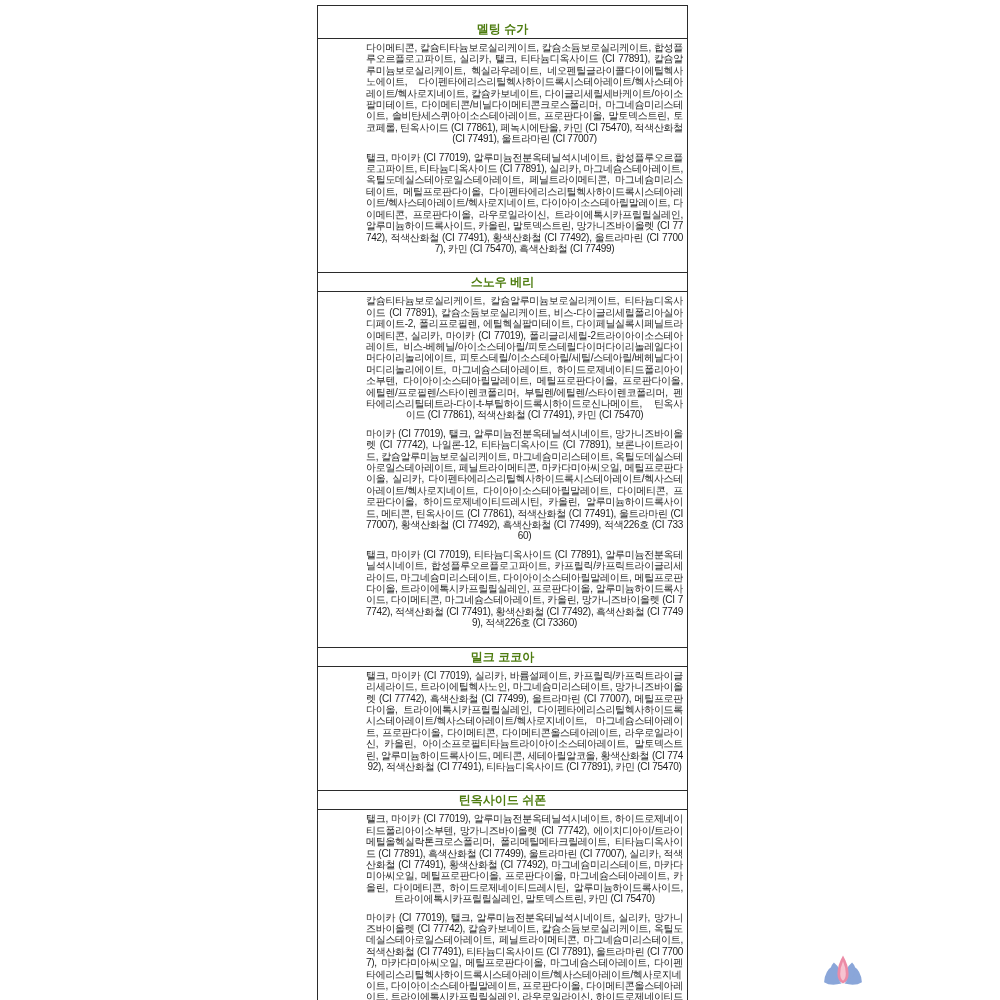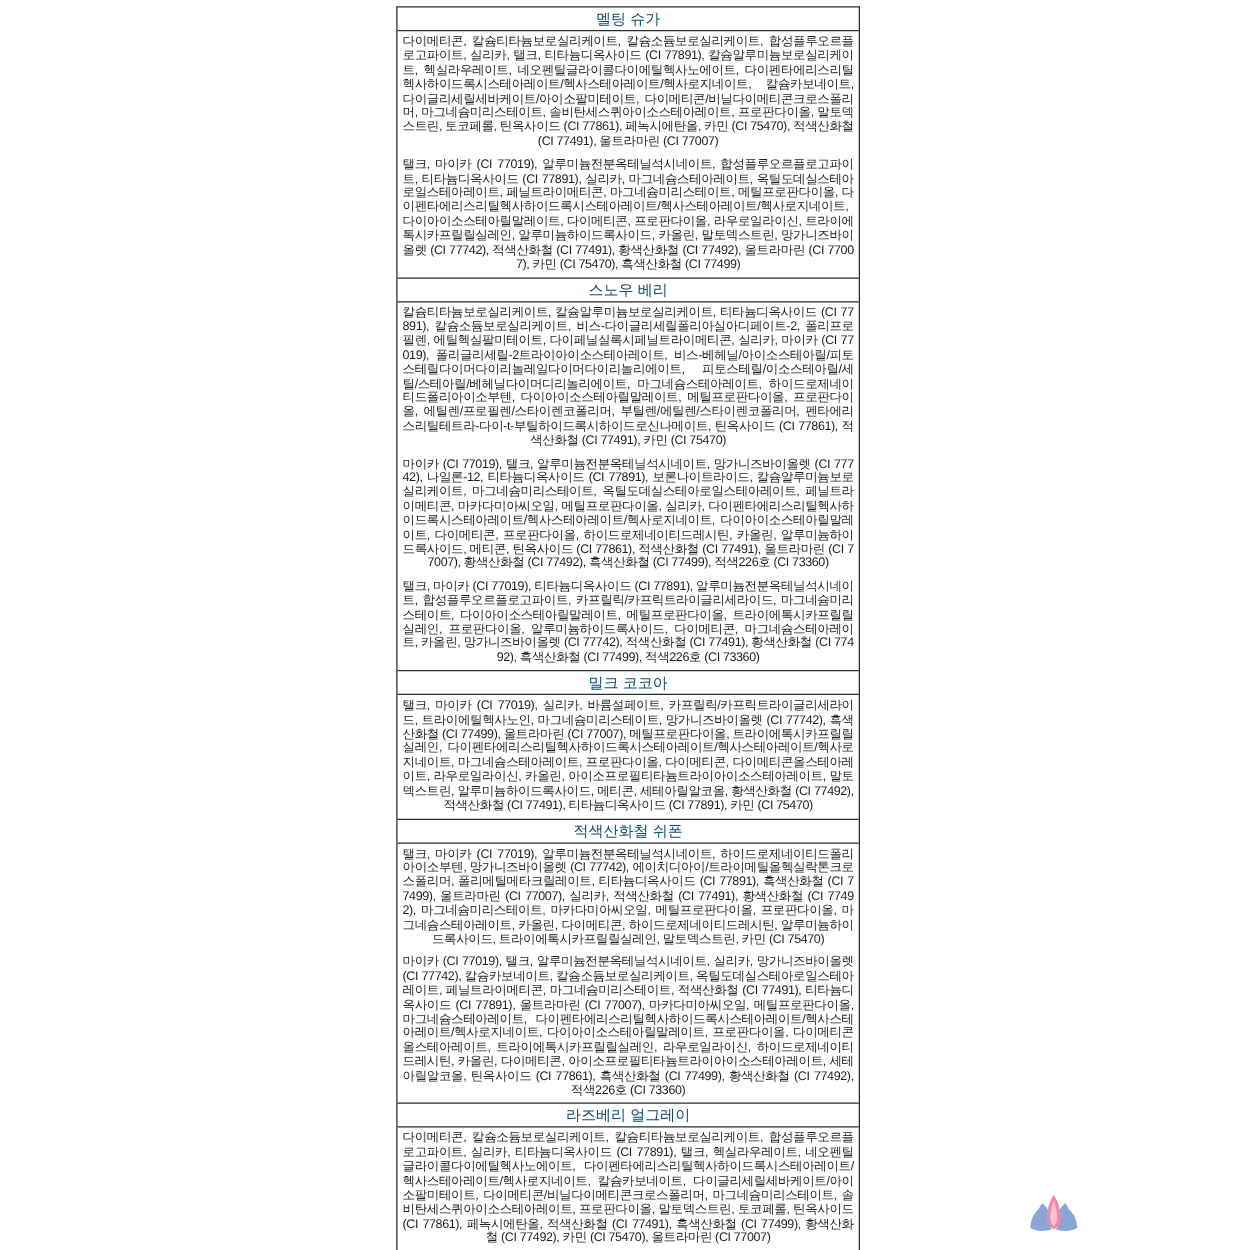--- a/index.html
+++ b/index.html
@@ -22,40 +22,42 @@
     position: absolute;
     left: 317px;
     top: 5px;
     width: 371px;
     border: 1px solid #2b2b2b;
     background: #ffffff;
     box-sizing: border-box;
   }
   .section-header {
     text-align: center;
-    font-weight: normal;
+    font-weight: bold;
     font-size: 12px;
     line-height: 14px;
     padding: 2px 2px 2px 2px;
-    color: #0c4a6e;
+    color: #4d7c0f;
     border-top: 1px solid #2b2b2b;
     border-bottom: 1px solid #2b2b2b;
+    margin-top: 14px;
   }
   .section:first-child .section-header {
     border-top: none;
   }
   .section-body {
     font-size: 10px;
     line-height: 11.4px;
     letter-spacing: -0.3px;
     color: #1d1d1d;
     padding: 3px 4px 4px 4px;
     text-align: justify;
     text-align-last: center;
     word-break: break-all;
+    margin-left: 44px;
   }
   .logo {
     position: absolute;
     left: 822px;
     top: 954px;
     display: flex;
     align-items: flex-start;
     gap: 6px;
     flex-direction: column;
   }
@@ -95,21 +97,21 @@
     <div class="section">
       <div class="section-body">탤크, 마이카 (CI 77019), 티타늄디옥사이드 (CI 77891), 알루미늄전분옥테닐석시네이트, 합성플루오르플로고파이트, 카프릴릭/카프릭트라이글리세라이드, 마그네슘미리스테이트, 다이아이소스테아릴말레이트, 메틸프로판다이올, 트라이에톡시카프릴릴실레인, 프로판다이올, 알루미늄하이드록사이드, 다이메티콘, 마그네슘스테아레이트, 카올린, 망가니즈바이올렛 (CI 77742), 적색산화철 (CI 77491), 황색산화철 (CI 77492), 흑색산화철 (CI 77499), 적색226호 (CI 73360)</div>
     </div>
 
     <div class="section">
       <div class="section-header">밀크 코코아</div>
       <div class="section-body">탤크, 마이카 (CI 77019), 실리카, 바륨설페이트, 카프릴릭/카프릭트라이글리세라이드, 트라이에틸헥사노인, 마그네슘미리스테이트, 망가니즈바이올렛 (CI 77742), 흑색산화철 (CI 77499), 울트라마린 (CI 77007), 메틸프로판다이올, 트라이에톡시카프릴릴실레인, 다이펜타에리스리틸헥사하이드록시스테아레이트/헥사스테아레이트/헥사로지네이트, 마그네슘스테아레이트, 프로판다이올, 다이메티콘, 다이메티콘올스테아레이트, 라우로일라이신, 카올린, 아이소프로필티타늄트라이아이소스테아레이트, 말토덱스트린, 알루미늄하이드록사이드, 메티콘, 세테아릴알코올, 황색산화철 (CI 77492), 적색산화철 (CI 77491), 티타늄디옥사이드 (CI 77891), 카민 (CI 75470)</div>
     </div>
 
     <div class="section">
-      <div class="section-header">적색산화철 쉬폰</div>
+      <div class="section-header">틴옥사이드 쉬폰</div>
       <div class="section-body">탤크, 마이카 (CI 77019), 알루미늄전분옥테닐석시네이트, 하이드로제네이티드폴리아이소부텐, 망가니즈바이올렛 (CI 77742), 에이치디아이/트라이메틸올헥실락톤크로스폴리머, 폴리메틸메타크릴레이트, 티타늄디옥사이드 (CI 77891), 흑색산화철 (CI 77499), 울트라마린 (CI 77007), 실리카, 적색산화철 (CI 77491), 황색산화철 (CI 77492), 마그네슘미리스테이트, 마카다미아씨오일, 메틸프로판다이올, 프로판다이올, 마그네슘스테아레이트, 카올린, 다이메티콘, 하이드로제네이티드레시틴, 알루미늄하이드록사이드, 트라이에톡시카프릴릴실레인, 말토덱스트린, 카민 (CI 75470)</div>
     </div>
 
     <div class="section">
       <div class="section-body">마이카 (CI 77019), 탤크, 알루미늄전분옥테닐석시네이트, 실리카, 망가니즈바이올렛 (CI 77742), 칼슘카보네이트, 칼슘소듐보로실리케이트, 옥틸도데실스테아로일스테아레이트, 페닐트라이메티콘, 마그네슘미리스테이트, 적색산화철 (CI 77491), 티타늄디옥사이드 (CI 77891), 울트라마린 (CI 77007), 마카다미아씨오일, 메틸프로판다이올, 마그네슘스테아레이트, 다이펜타에리스리틸헥사하이드록시스테아레이트/헥사스테아레이트/헥사로지네이트, 다이아이소스테아릴말레이트, 프로판다이올, 다이메티콘올스테아레이트, 트라이에톡시카프릴릴실레인, 라우로일라이신, 하이드로제네이티드레시틴, 카올린, 다이메티콘, 아이소프로필티타늄트라이아이소스테아레이트, 세테아릴알코올, 틴옥사이드 (CI 77861), 흑색산화철 (CI 77499), 황색산화철 (CI 77492), 적색226호 (CI 73360)</div>
     </div>
 
     <div class="section">
       <div class="section-header">라즈베리 얼그레이</div>
       <div class="section-body">다이메티콘, 칼슘소듐보로실리케이트, 칼슘티타늄보로실리케이트, 합성플루오르플로고파이트, 실리카, 티타늄디옥사이드 (CI 77891), 탤크, 헥실라우레이트, 네오펜틸글라이콜다이에틸헥사노에이트, 다이펜타에리스리틸헥사하이드록시스테아레이트/헥사스테아레이트/헥사로지네이트, 칼슘카보네이트, 다이글리세릴세바케이트/아이소팔미테이트, 다이메티콘/비닐다이메티콘크로스폴리머, 마그네슘미리스테이트, 솔비탄세스퀴아이소스테아레이트, 프로판다이올, 말토덱스트린, 토코페롤, 틴옥사이드 (CI 77861), 페녹시에탄올, 적색산화철 (CI 77491), 흑색산화철 (CI 77499), 황색산화철 (CI 77492), 카민 (CI 75470), 울트라마린 (CI 77007)</div>

